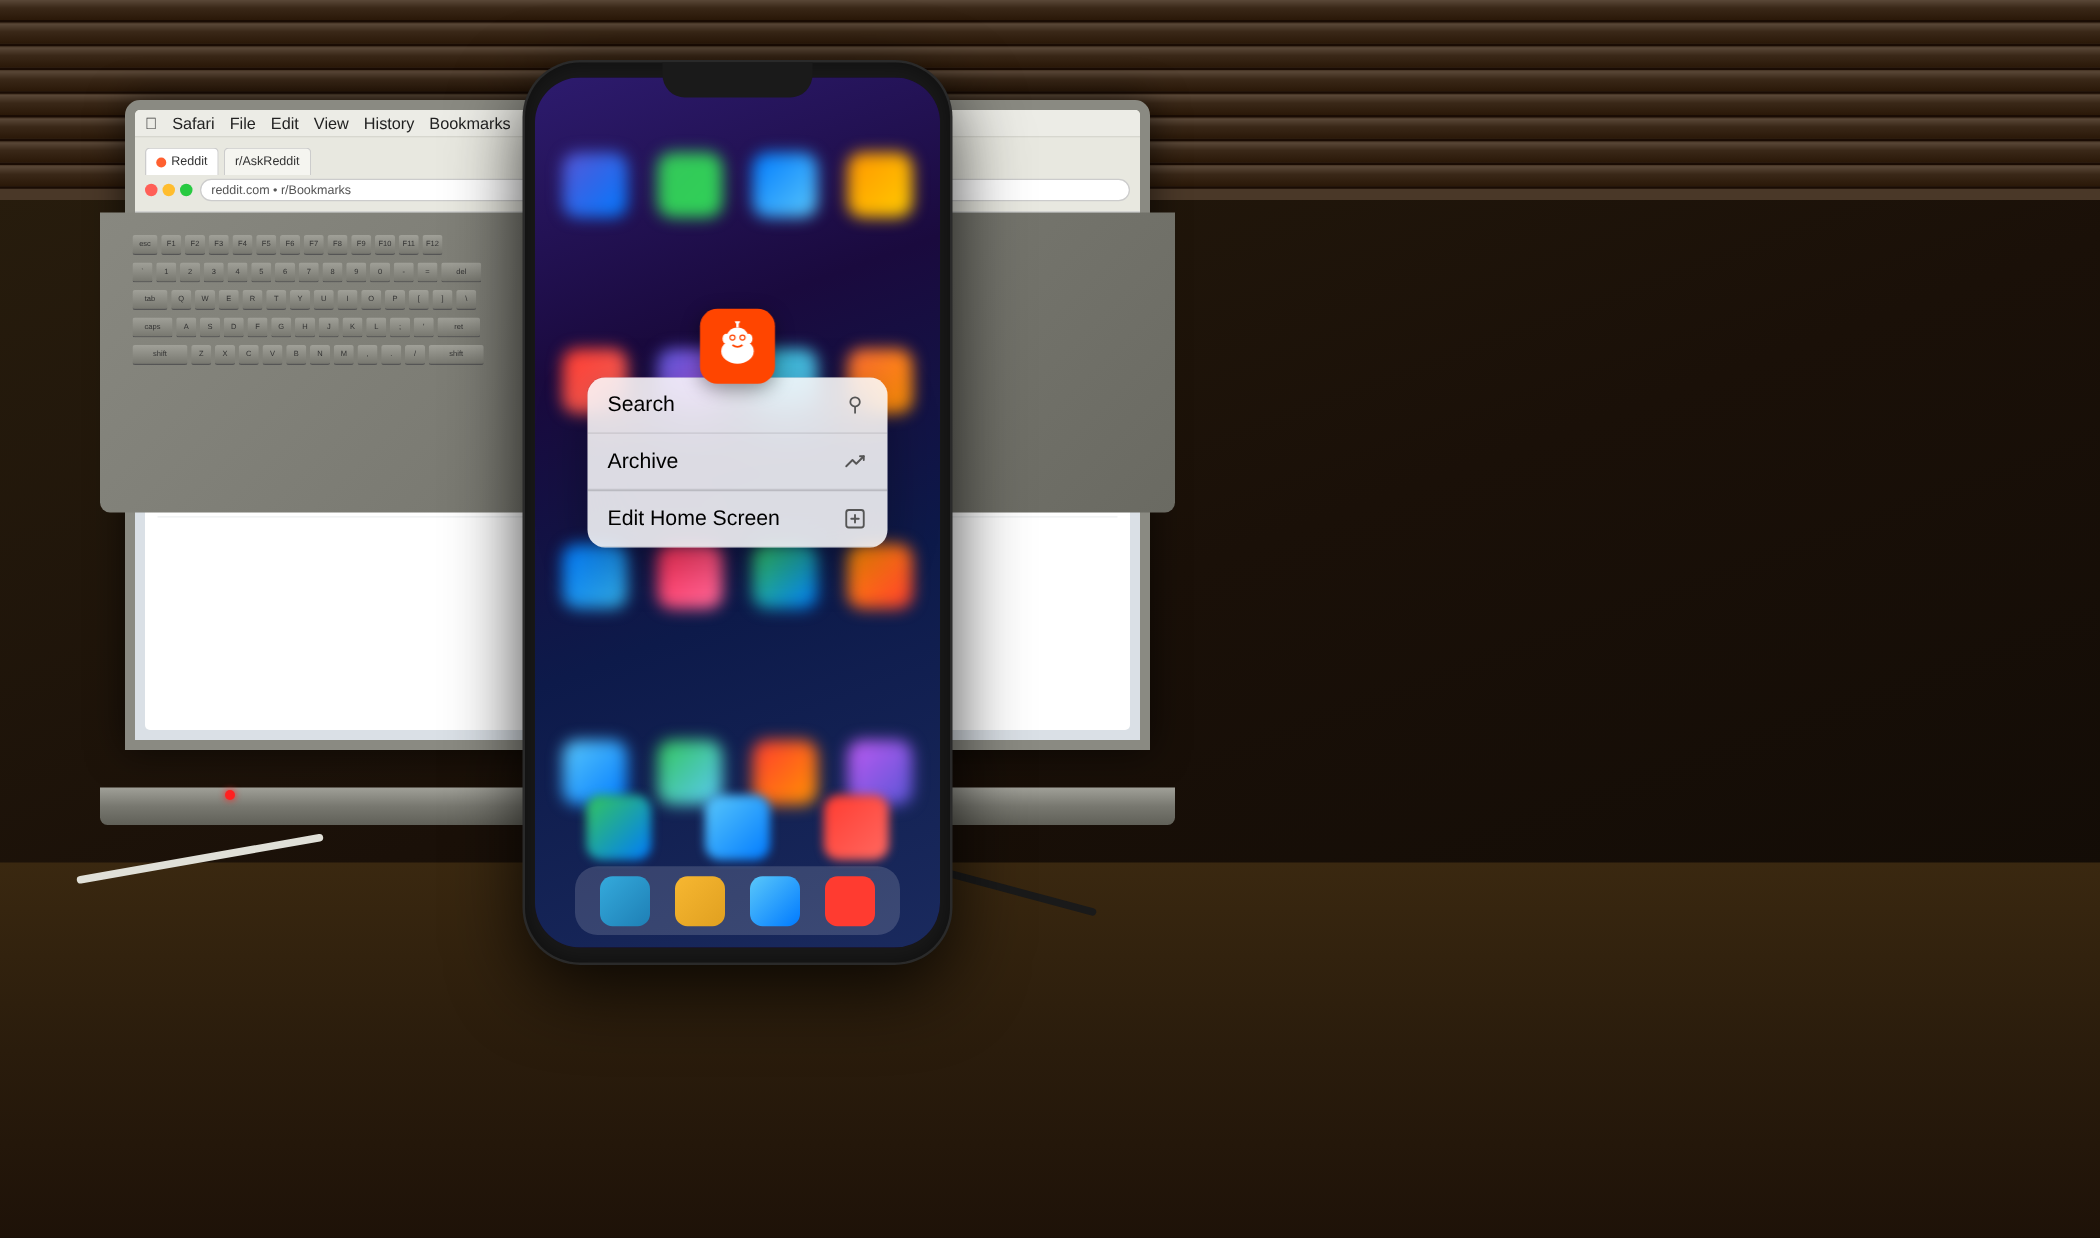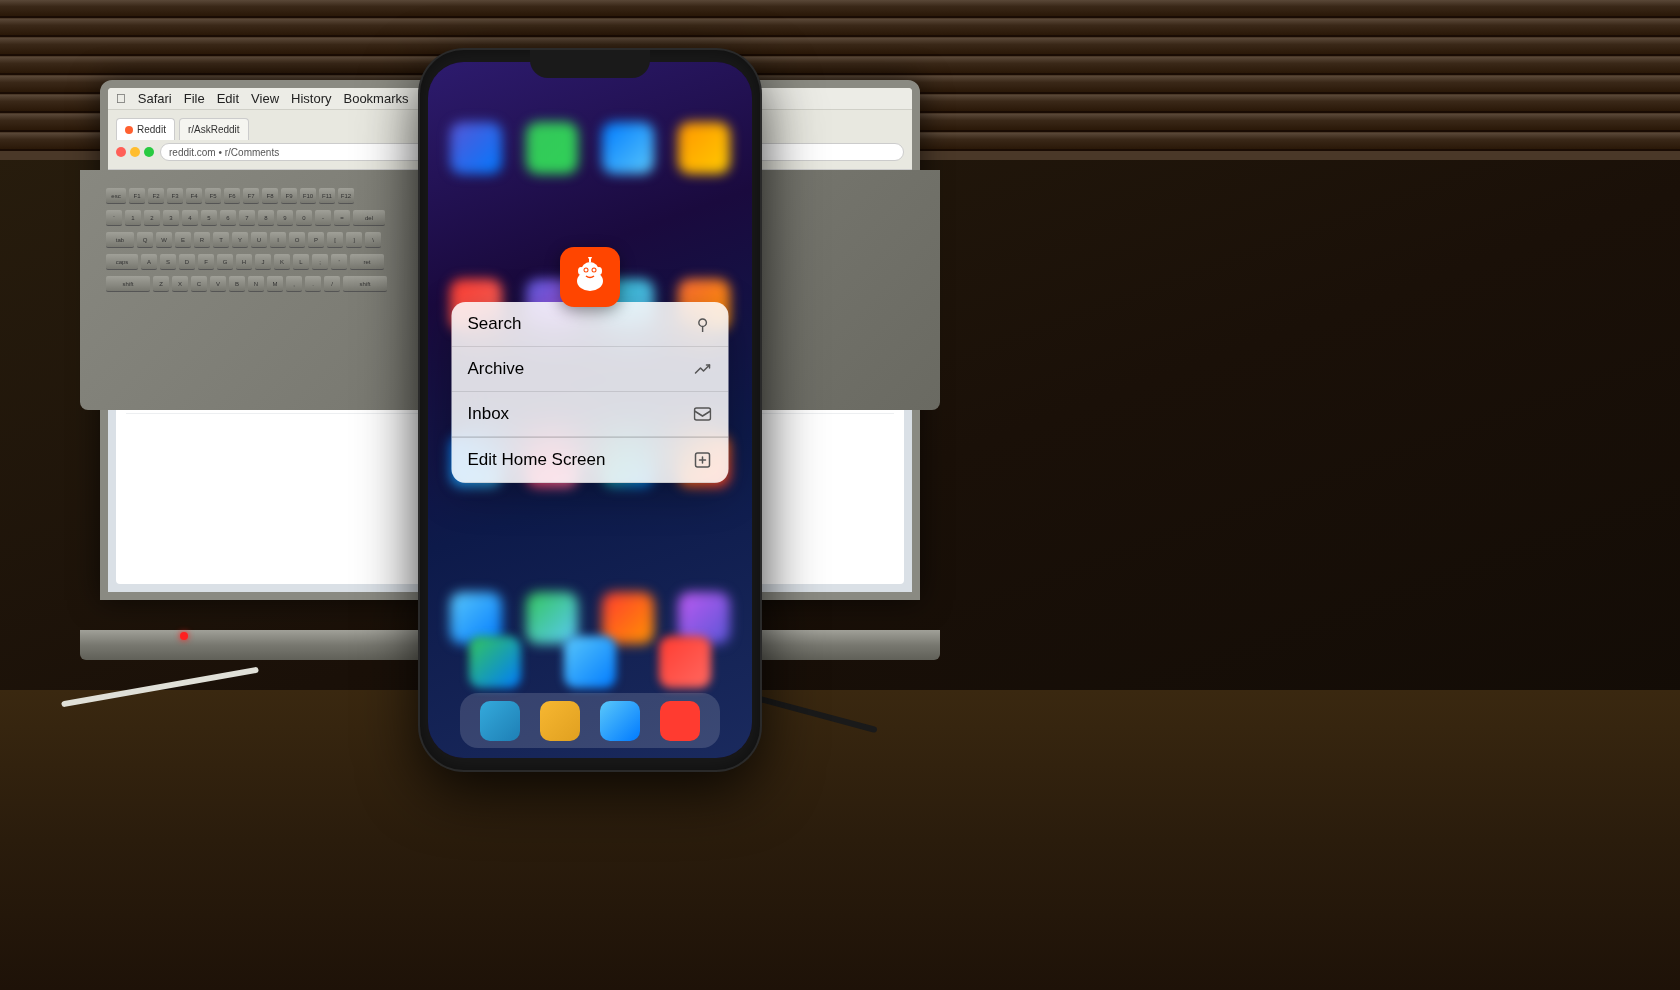--- a/index.html
+++ b/index.html
@@ -453,21 +453,21 @@
       border-radius: 12px;
       margin: 0 auto;
     }
 
     
     .context-menu {
       position: absolute;
       top: 240px;
       left: 50%;
       transform: translateX(-50%);
-      width: 277px;
+      width: 240px;
       background: rgba(255,255,255,0.85);
       backdrop-filter: blur(20px);
       -webkit-backdrop-filter: blur(20px);
       border-radius: 14px;
       overflow: hidden;
       box-shadow: 0 10px 40px rgba(0,0,0,0.3);
       z-index: 30;
     }
 
     
@@ -637,21 +637,21 @@
               <span>r/AskReddit</span>
             </div>
           </div>
           <div class="browser-controls">
             <div class="traffic-lights">
               <div class="traffic-light tl-red"></div>
               <div class="traffic-light tl-yellow"></div>
               <div class="traffic-light tl-green"></div>
             </div>
             <div class="address-bar">
-              <span>reddit.com • r/Comments</span>
+              <span>reddit.com • r/Bookmarks</span>
             </div>
           </div>
         </div>
 
         <div class="reddit-content">
           <div class="reddit-header">
             <div class="reddit-logo-container">
               <div class="reddit-logo-circle">r</div>
               <span class="reddit-logo-text">reddit</span>
             </div>
@@ -860,29 +860,20 @@
             <span class="menu-item-label">Archive</span>
             <span class="menu-item-icon">
 
               <svg width="18" height="18" viewBox="0 0 18 18" fill="none">
                 <path d="M2 13 L7 8 L10 11 L16 5" stroke="#555" stroke-width="1.5" stroke-linecap="round" stroke-linejoin="round"></path>
                 <path d="M13 5 H16 V8" stroke="#555" stroke-width="1.5" stroke-linecap="round" stroke-linejoin="round"></path>
               </svg>
             </span>
           </div>
 
-          <div class="menu-item">
-            <span class="menu-item-label">Inbox</span>
-            <span class="menu-item-icon">
-              <svg width="18" height="18" viewBox="0 0 18 18" fill="none">
-                <rect x="1" y="3" width="16" height="12" rx="2" stroke="#555" stroke-width="1.5"></rect>
-                <path d="M1 6 L9 11 L17 6" stroke="#555" stroke-width="1.5"></path>
-              </svg>
-            </span>
-          </div>
 
 
           <div class="menu-separator"></div>
 
           <div class="menu-item">
             <span class="menu-item-label">Edit Home Screen</span>
             <span class="menu-item-icon">
               <svg width="18" height="18" viewBox="0 0 18 18" fill="none">
                 <rect x="2" y="2" width="14" height="14" rx="2" stroke="#555" stroke-width="1.5"></rect>
                 <path d="M6 9 H12 M9 6 V12" stroke="#555" stroke-width="1.5" stroke-linecap="round"></path>

